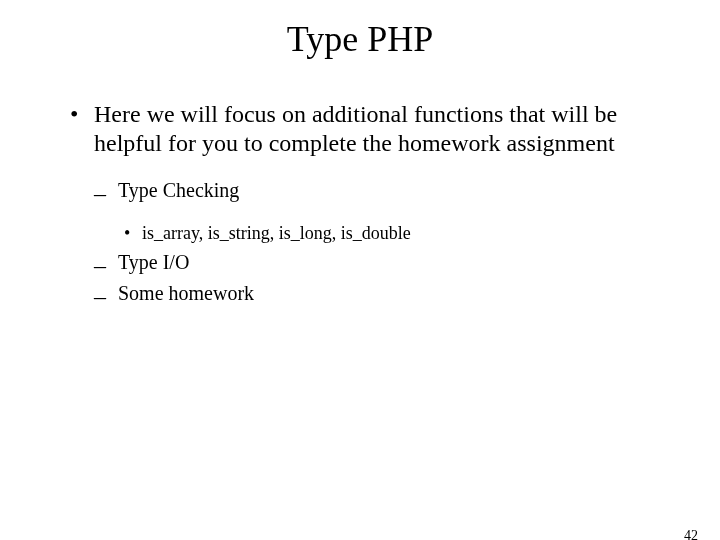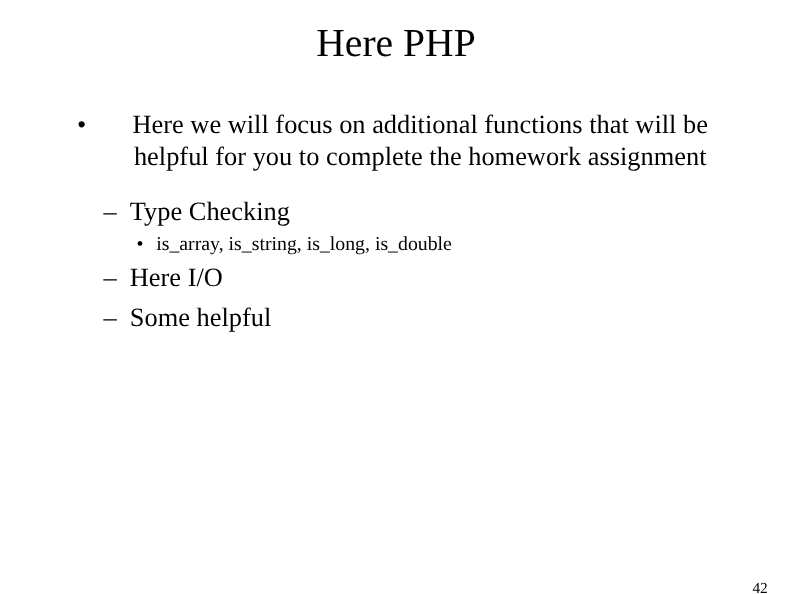--- a/index.html
+++ b/index.html
@@ -29,50 +29,49 @@
   .content {
     margin-left: 70px;
     margin-right: 50px;
   }
   .lvl1 {
     position: relative;
     font-size: 24px;
     line-height: 1.2;
     margin-bottom: 20px;
     padding-left: 24px;
-    text-align: center;
   }
   .lvl1::before {
     content: "•";
     position: absolute;
     left: 0;
     top: 0;
     font-size: 24px;
   }
   .lvl2 {
     position: relative;
-    font-size: 24px;
+    font-size: 20px;
     line-height: 1.25;
     margin-left: 24px;
     margin-top: 6px;
     padding-left: 24px;
   }
   .lvl2::before {
     content: "–";
     position: absolute;
     left: 0;
     top: 0;
     font-size: 24px;
   }
   .lvl3 {
     position: relative;
     font-size: 18px;
     line-height: 1.25;
     margin-left: 54px;
-    margin-top: 2px;
+    margin-top: 19px;
     margin-bottom: 2px;
     padding-left: 18px;
   }
   .lvl3::before {
     content: "•";
     position: absolute;
     left: 0;
     top: 0;
     font-size: 18px;
   }
@@ -81,37 +80,37 @@
     right: 22px;
     bottom: 14px;
     font-size: 14px;
   }
 </style>
 </head>
 <body>
 
 <div class="slide">
 
-  <div class="title">Here PHP</div>
+  <div class="title">Type PHP</div>
 
   <div class="content">
 
     <div class="lvl1">Here we will focus on additional functions that will be helpful for you to complete the homework assignment</div>
 
     <div class="lvl2">
       <span>Type Checking</span>
     </div>
     <div class="lvl3">is_array, is_string, is_long, is_double</div>
 
 
     <div class="lvl2">
-      <span>Here I/O</span>
+      <span>Type I/O</span>
     </div>
 
     <div class="lvl2">
-      <span>Some helpful</span>
+      <span>Some homework</span>
     </div>
 
   </div>
 
   <div class="page-num">42</div>
 
 </div>
 
 </body></html>

